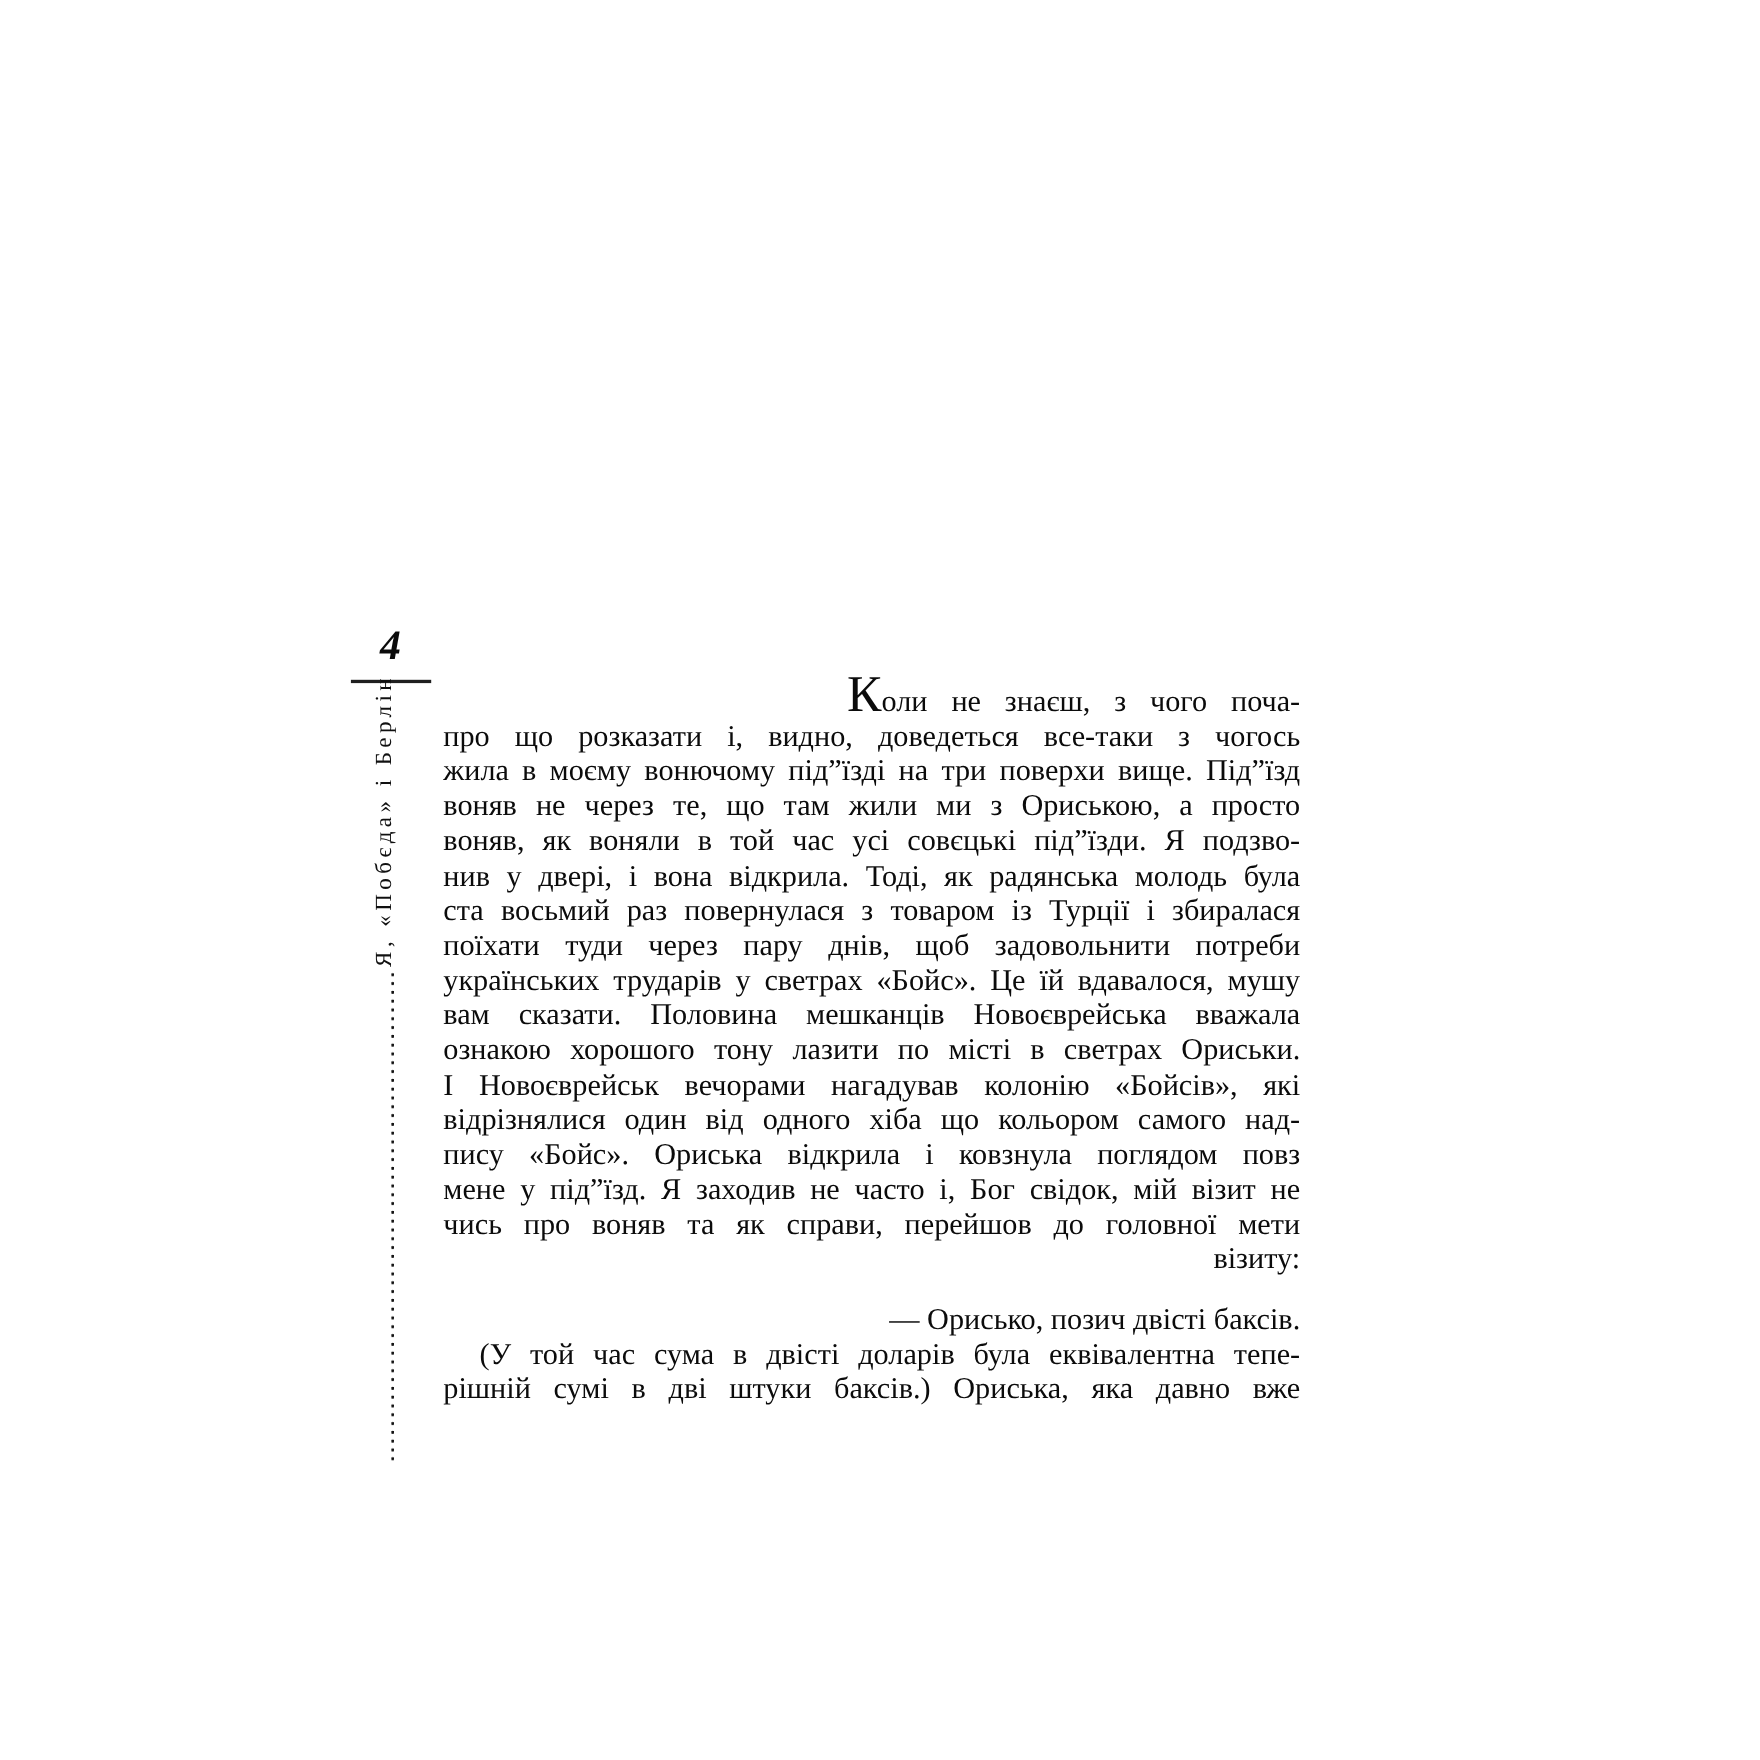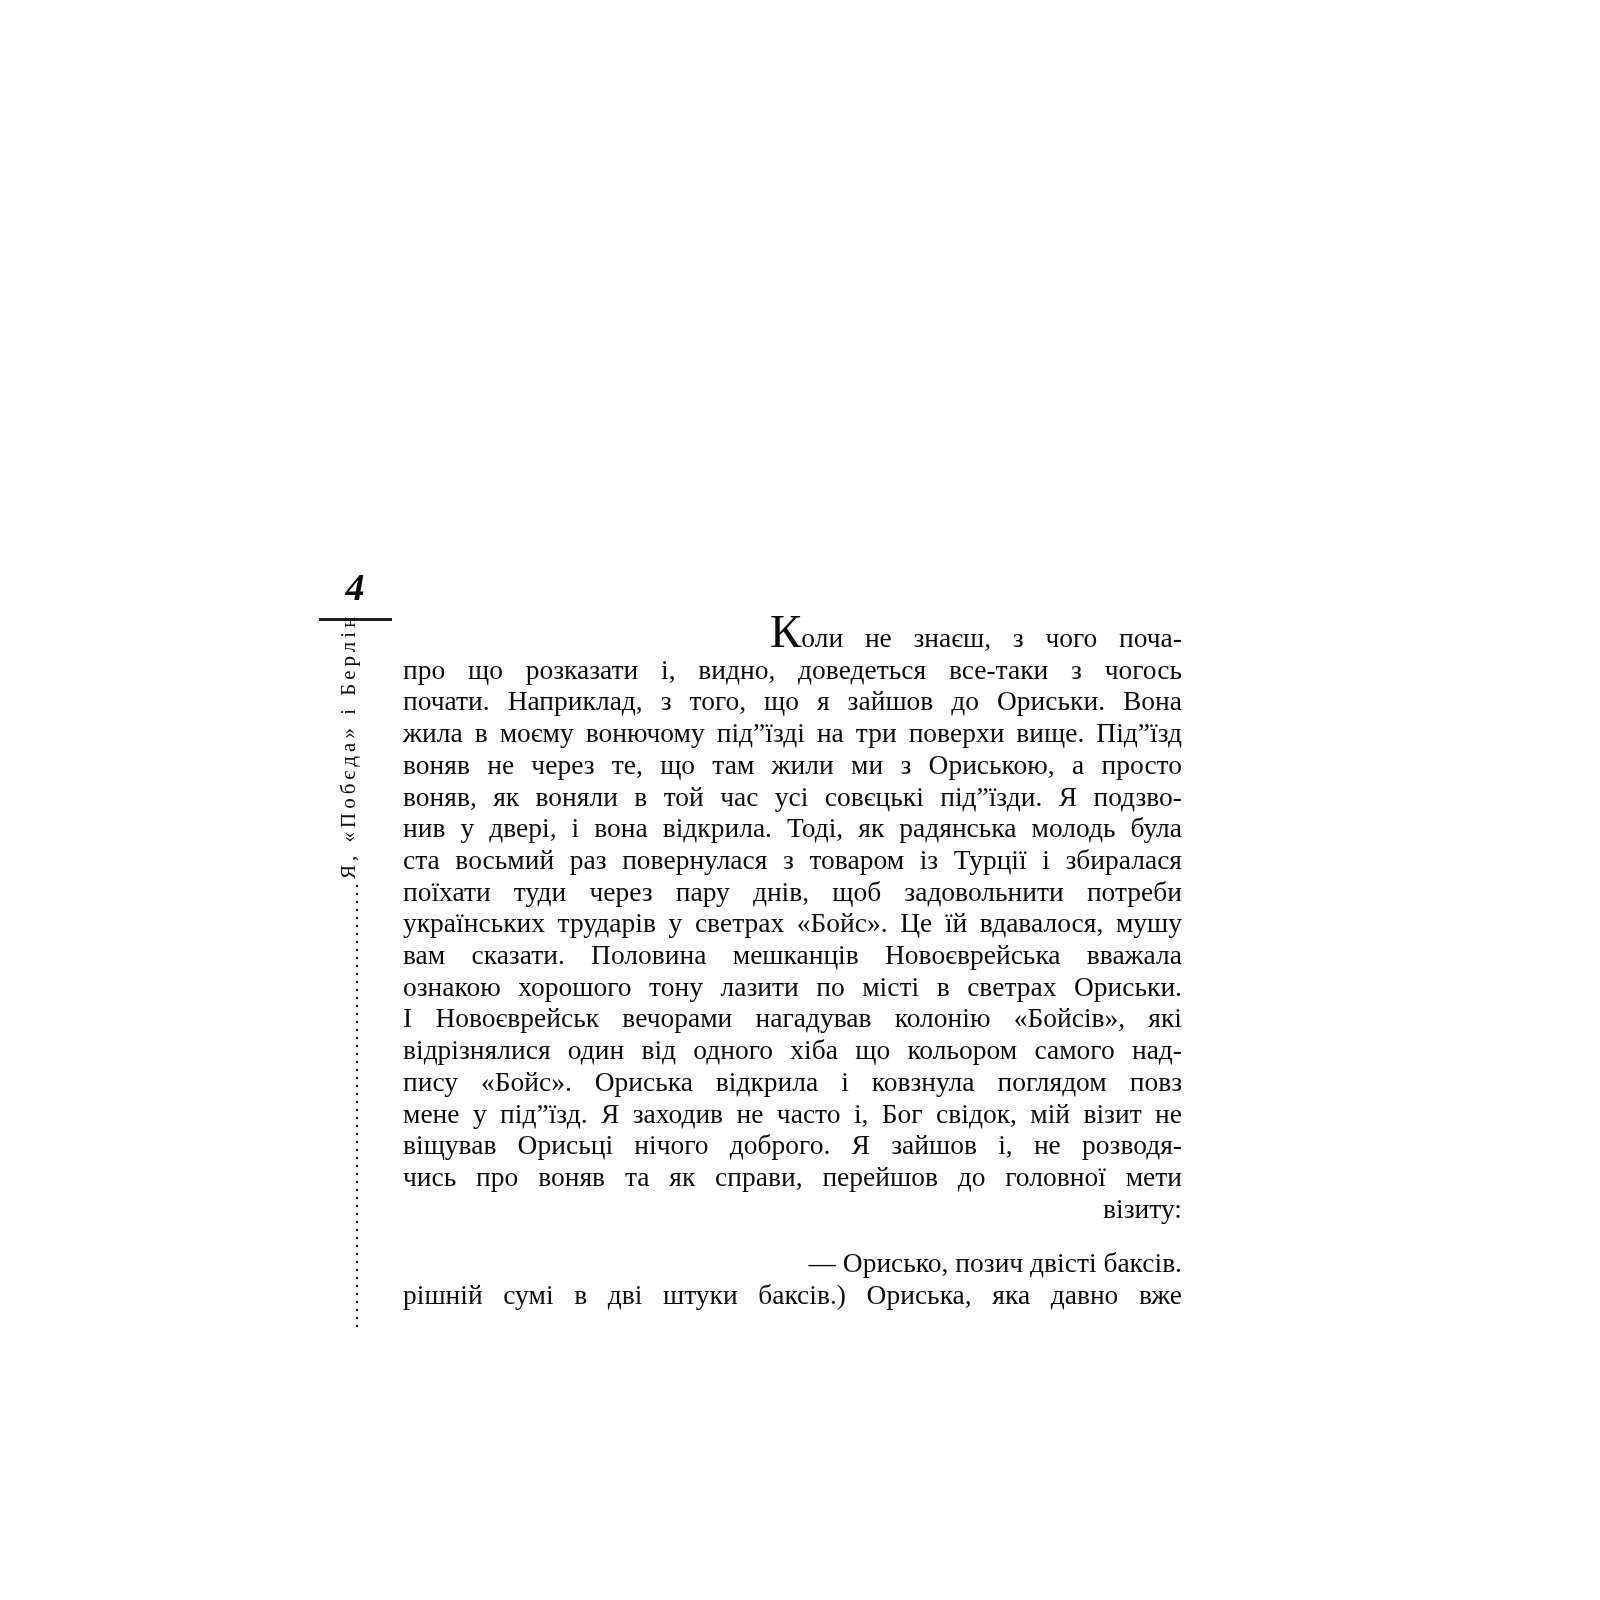--- a/index.html
+++ b/index.html
@@ -43,34 +43,33 @@
 
   <div class="folio-rule"></div>
 
   <div class="vtitle">Я, «Побєда» і Берлін</div>
 
   <div class="leader"></div>
 
   <div class="text">
       <div class="line first"><span class="drop-cap">К</span>оли не знаєш, з чого поча-</div>
       <div class="line">про що розказати і, видно, доведеться все-таки з чогось</div>
-      <div class="line">почати. Наприклад, з того, що я зайшов до Ориськи. Вона</div>
       <div class="line">жила в моєму вонючому під”їзді на три поверхи вище. Під”їзд</div>
       <div class="line">воняв не через те, що там жили ми з Ориською, а просто</div>
       <div class="line">воняв, як воняли в той час усі совєцькі під”їзди. Я подзво-</div>
       <div class="line">нив у двері, і вона відкрила. Тоді, як радянська молодь була</div>
       <div class="line">ста восьмий раз повернулася з товаром із Турції і збиралася</div>
       <div class="line">поїхати туди через пару днів, щоб задовольнити потреби</div>
       <div class="line">українських трударів у светрах «Бойс». Це їй вдавалося, мушу</div>
       <div class="line">вам сказати. Половина мешканців Новоєврейська вважала</div>
       <div class="line">ознакою хорошого тону лазити по місті в светрах Ориськи.</div>
       <div class="line">І Новоєврейськ вечорами нагадував колонію «Бойсів», які</div>
       <div class="line">відрізнялися один від одного хіба що кольором самого над-</div>
       <div class="line">пису «Бойс». Ориська відкрила і ковзнула поглядом повз</div>
       <div class="line">мене у під”їзд. Я заходив не часто і, Бог свідок, мій візит не</div>
-      <div class="line">віщував Орисьці нічого доброго. Я зайшов і, не розводя-</div>
       <div class="line">чись про воняв та як справи, перейшов до головної мети</div>
       <div class="line left">візиту:</div>
       <div class="line left" style="text-indent: 33px; margin-top: 23px;">— Орисько, позич двісті баксів.</div>
+      <div class="line" style="text-indent: 33px;">(У той час сума в двісті доларів була еквівалентна тепе-</div>
       <div class="line">рішній сумі в дві штуки баксів.) Ориська, яка давно вже</div>
     </div>
 
 </div>
 
 </body></html>

